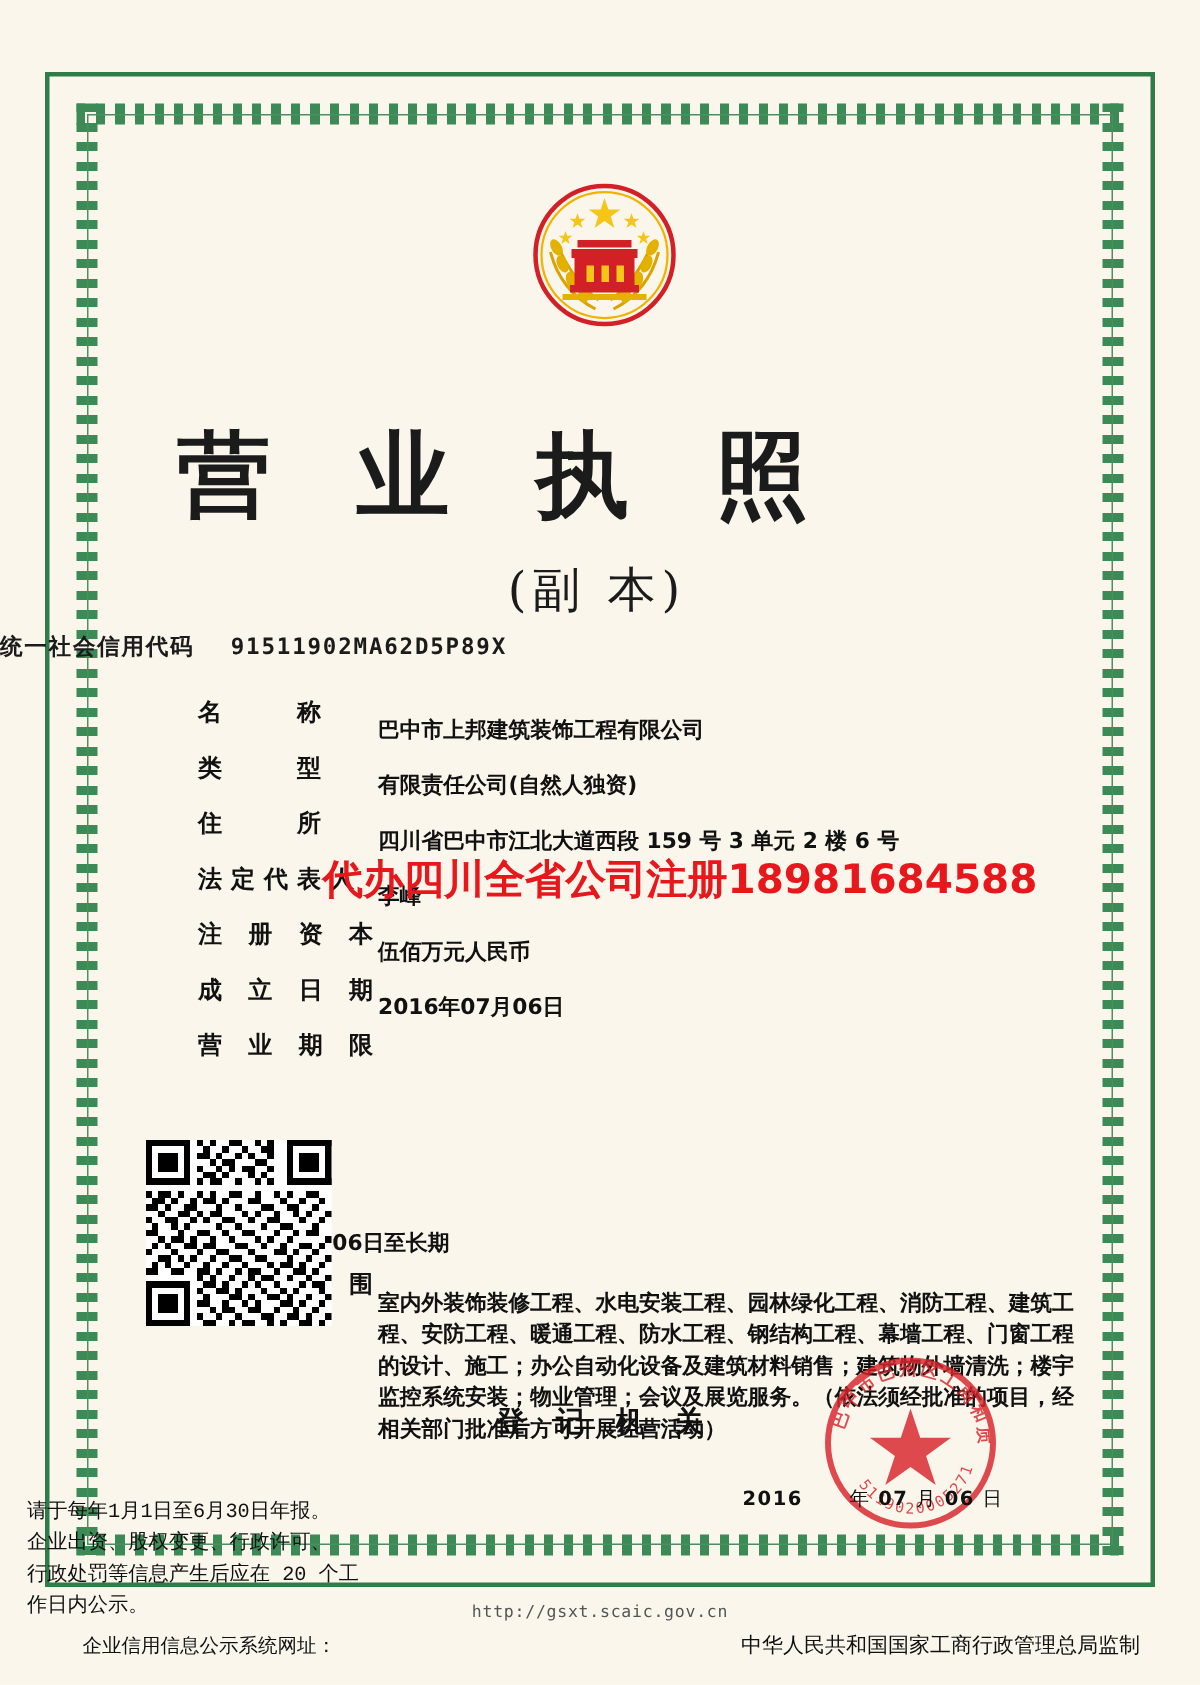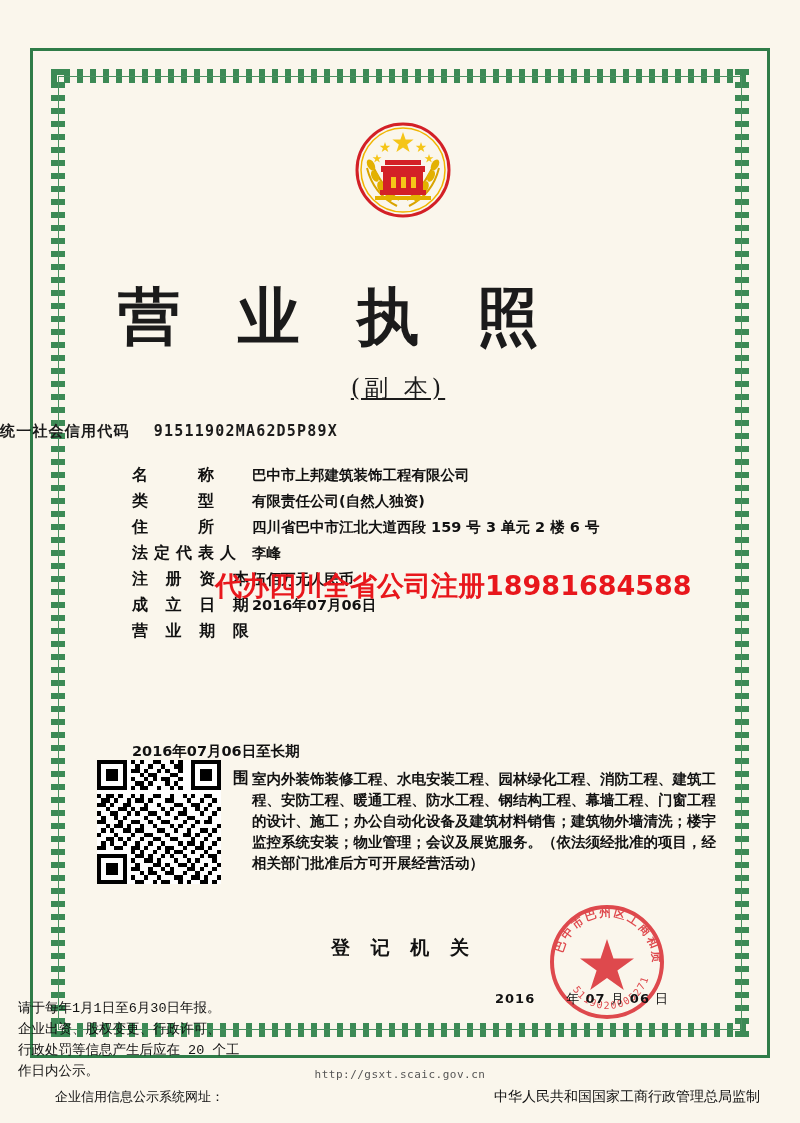--- a/index.html
+++ b/index.html
@@ -77,24 +77,23 @@
     text-indent: 18px;
     color: #1b1b1b;
   }
   .subtitle {
     position: absolute;
     left: 0;
     top: 372px;
     width: 796px;
     text-align: center;
     font-family: "DejaVu Serif", serif;
-    font-size: 24px;
+    font-size: 32px;
     letter-spacing: 4px;
     color: #1b1b1b;
-    text-decoration: underline;
   }
   .credit-code {
     position: absolute;
     left: 0;
     top: 422px;
     width: 700px;
     font-family: "DejaVu Sans Mono", monospace;
     font-size: 15px;
     letter-spacing: 1.2px;
     color: #1b1b1b;
@@ -124,20 +123,21 @@
     white-space: nowrap;
   }
   .row .value {
     flex: 1;
     font-family: "DejaVu Sans", sans-serif;
     font-weight: bold;
     font-size: 14.5px;
     color: #111;
     line-height: 19px;
     padding-top: 1px;
+    margin-top: 12px;
   }
   .row.scope .value {
     line-height: 21px;
     font-size: 14.5px;
   }
   .row.tall { margin-bottom: 7px; flex-direction: column; }
 
   
   .qr {
     position: absolute;

